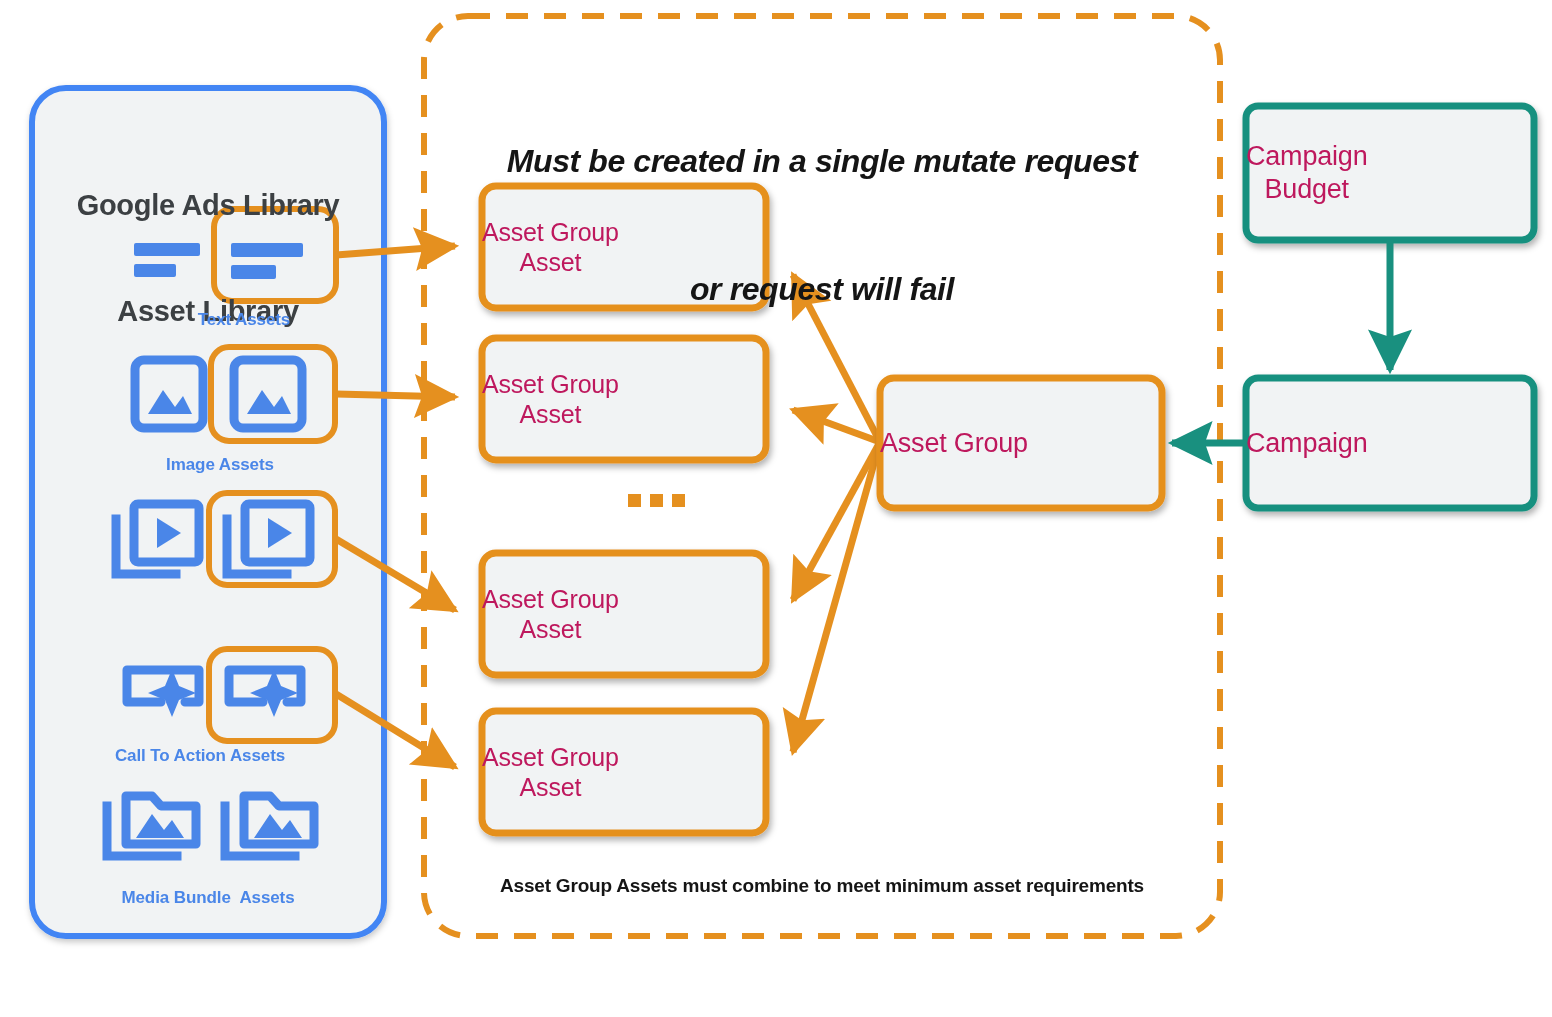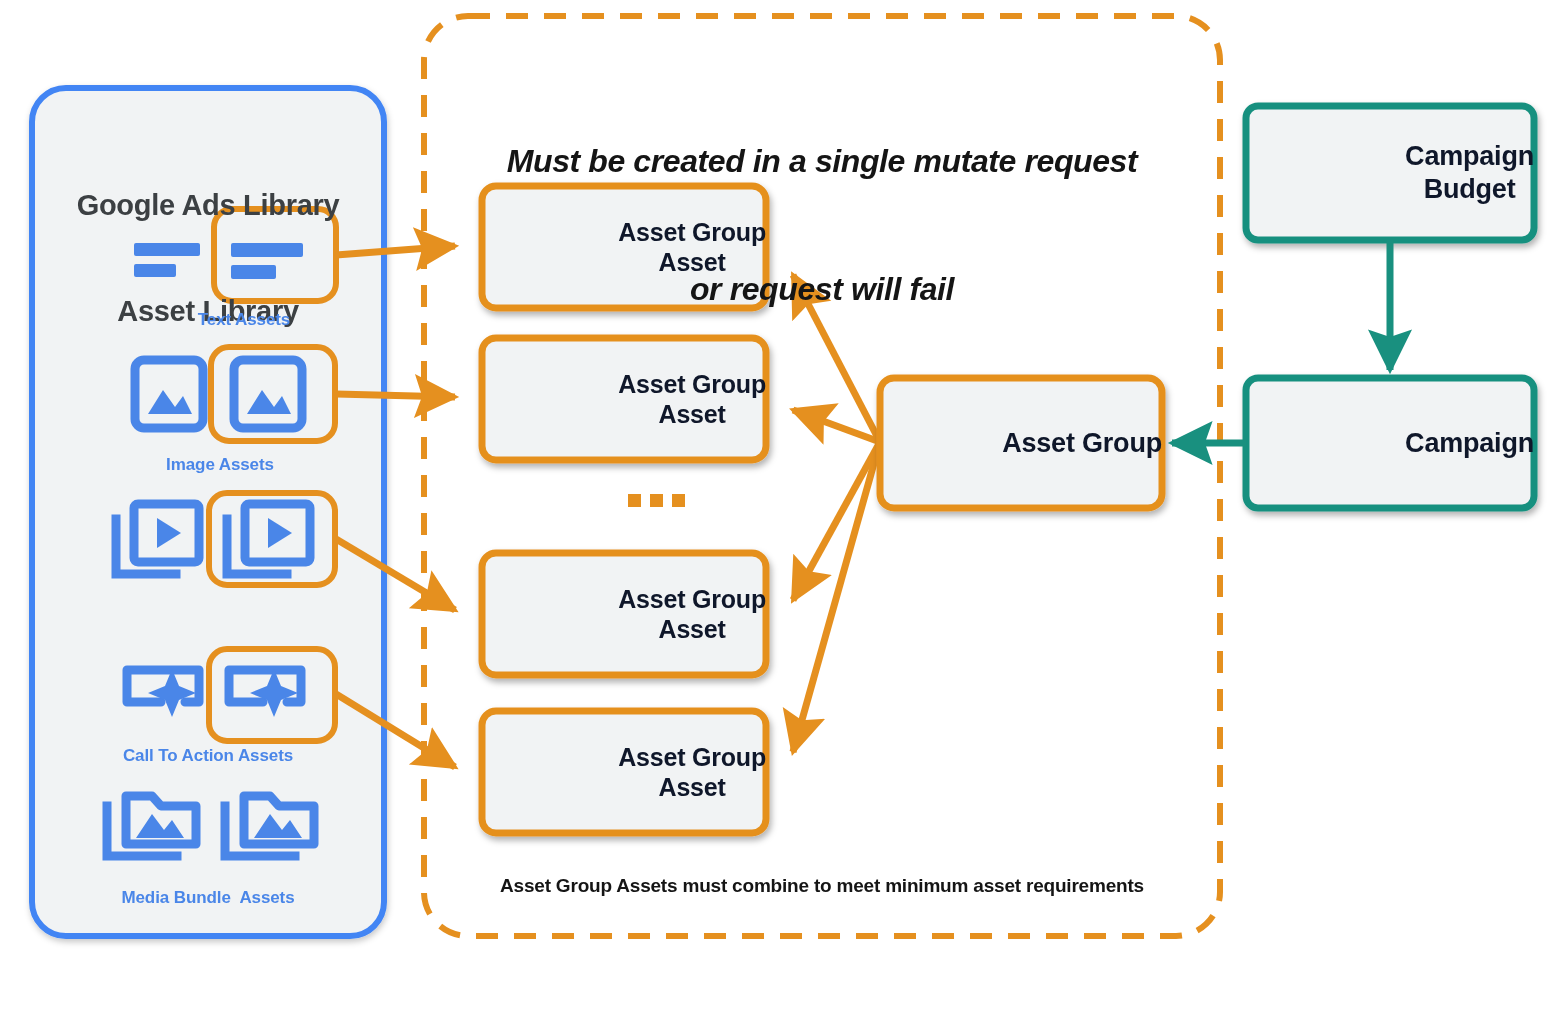--- a/index.html
+++ b/index.html
@@ -30,24 +30,24 @@
     position: absolute;
     margin: 0;
     padding: 0;
     white-space: pre;
     pointer-events: none;
   }
   .box-text {
     position: absolute;
     display: flex;
     align-items: center;
-    justify-content: flex-end;
-    text-align: center;
-    color: #0f172a;
-    font-weight: 700;
+    justify-content: flex-start;
+    text-align: center;
+    color: #be185d;
+    font-weight: 400;
     line-height: 1.22;
     letter-spacing: -0.2px;
   }
   .panel-title {
     color: #3c4043;
     font-weight: 700;
     font-size: 29px;
     line-height: 1.22;
     text-align: center;
     letter-spacing: -0.3px;
@@ -233,21 +233,21 @@
     </g>
   </svg>
 
   <div class="lbl panel-title" style="left:36px; top:117px; width:344px;">
     <div>Google Ads Library</div>
     <div>Asset Library</div>
   </div>
 
   <div class="lbl icon-caption" style="left:36px; top:310px; width:416px;">Text Assets</div>
   <div class="lbl icon-caption" style="left:36px; top:455px; width:344px;padding-left:12px;">Image Assets</div>
-  <div class="lbl icon-caption" style="left:36px; top:746px; width:344px;">Call To Action Assets</div>
+  <div class="lbl icon-caption" style="left:28px; top:746px; width:344px;">Call To Action Assets</div>
   <div class="lbl icon-caption" style="left:36px; top:888px; width:344px;">Media Bundle  Assets</div>
 
   <div class="lbl dashed-heading" style="left:450px; top:55px; width:744px;">
     <div>Must be created in a single mutate request</div>
     <div>or request will fail</div>
   </div>
 
   <div class="box-text" style="left:482px; top:186px; width:284px; height:122px; font-size:25px;">
     <div>
       <div>Asset Group</div>

